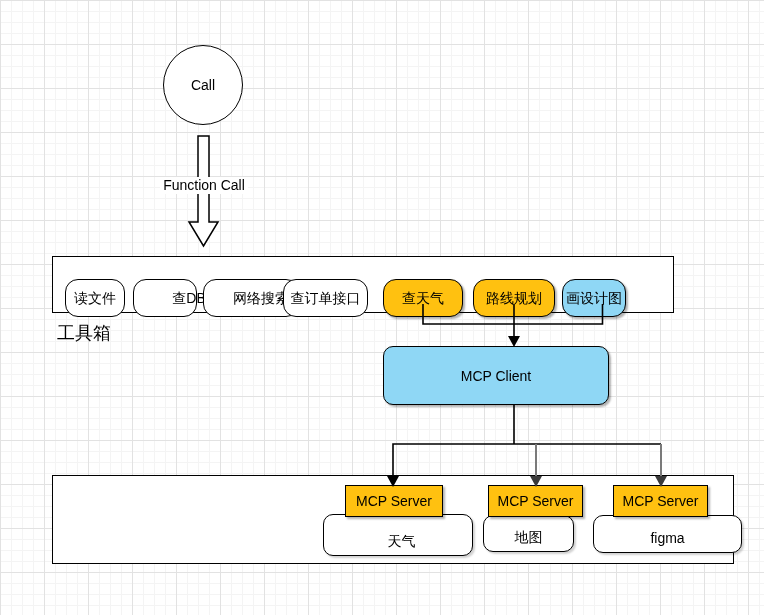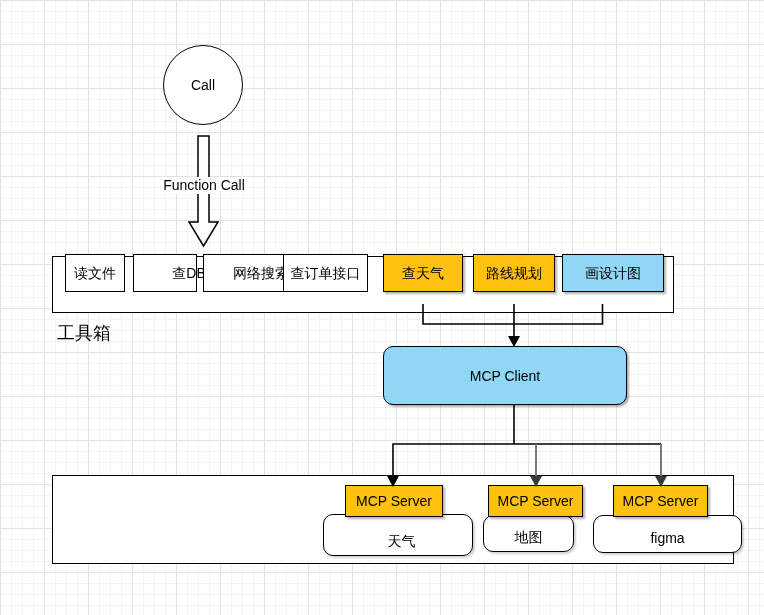--- a/index.html
+++ b/index.html
@@ -34,32 +34,32 @@
   #model{left:163px;top:45px;width:80px;height:80px;z-index:3;}
 
   
   #fc-label{
     position:absolute;left:160px;top:177px;width:88px;height:17px;
     background:#fff;z-index:7;font-size:14px;text-align:center;line-height:17px;
   }
 
   
   #toolbox{left:52px;top:256px;width:622px;height:57px;z-index:1;}
-  .tool{top:254px;height:38px;z-index:3;}
+  .tool{top:279px;height:38px;z-index:3;border-radius:13px;}
   #tool-0{left:65px;width:60px;}
   #tool-1{left:133px;width:64px;padding-left:48px;}
   #tool-2{left:203px;width:96px;padding-left:20px;}
   #tool-3{left:283px;width:85px;}
   #tool-4{left:383px;width:80px;}
   #tool-5{left:473px;width:82px;}
-  #tool-6{left:562px;width:102px;}
+  #tool-6{left:562px;width:64px;}
   #toolbox-label{position:absolute;left:57px;top:321px;font-size:18px;z-index:3;}
 
   
-  #mcp-client{left:383px;top:346px;width:244px;height:59px;z-index:3;}
+  #mcp-client{left:383px;top:346px;width:226px;height:59px;z-index:3;}
 
   
   #server-container{left:52px;top:475px;width:682px;height:89px;z-index:1;}
 
   
   .sub{z-index:2;align-items:flex-end;padding-bottom:7px;}
   #sub-0{left:323px;top:514px;width:150px;height:42px;padding-left:7px;}
   #sub-1{left:483px;top:515px;width:91px;height:37px;}
   #sub-2{left:593px;top:515px;width:149px;height:38px;}
 

